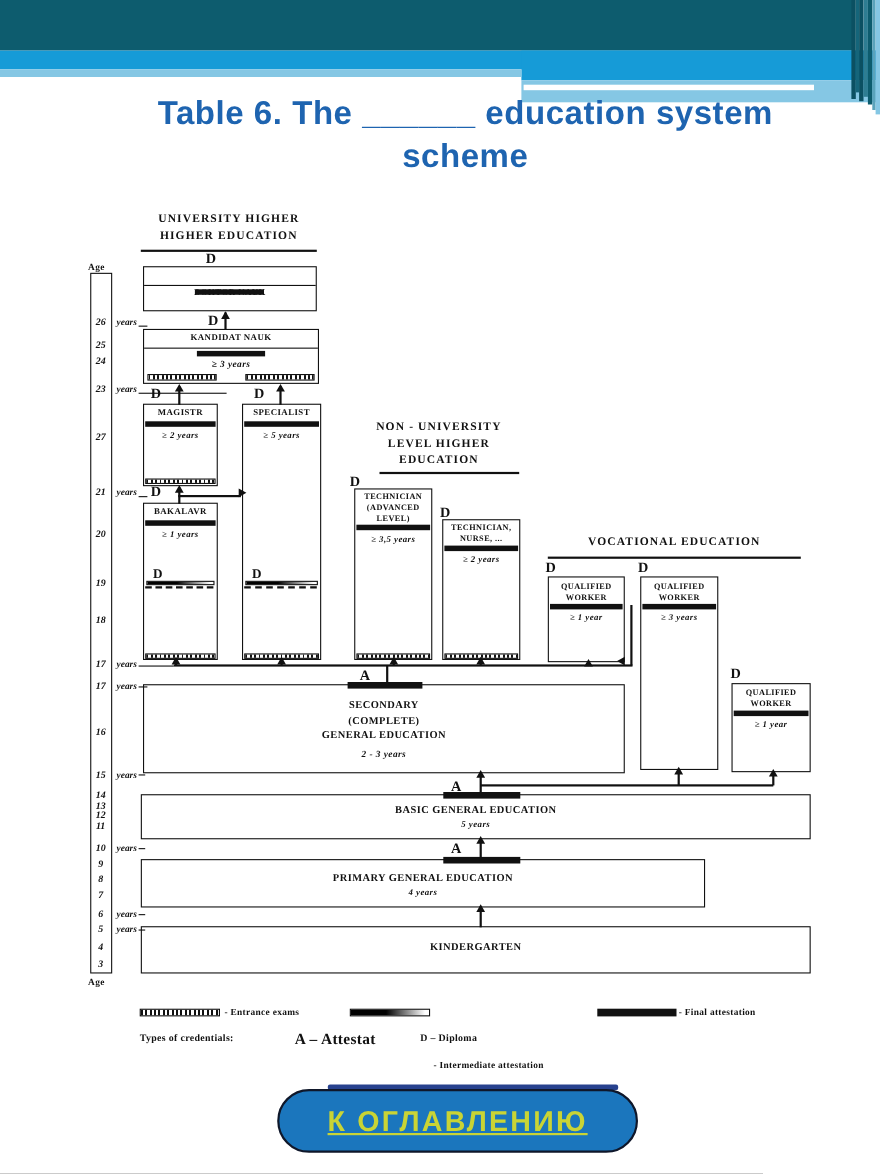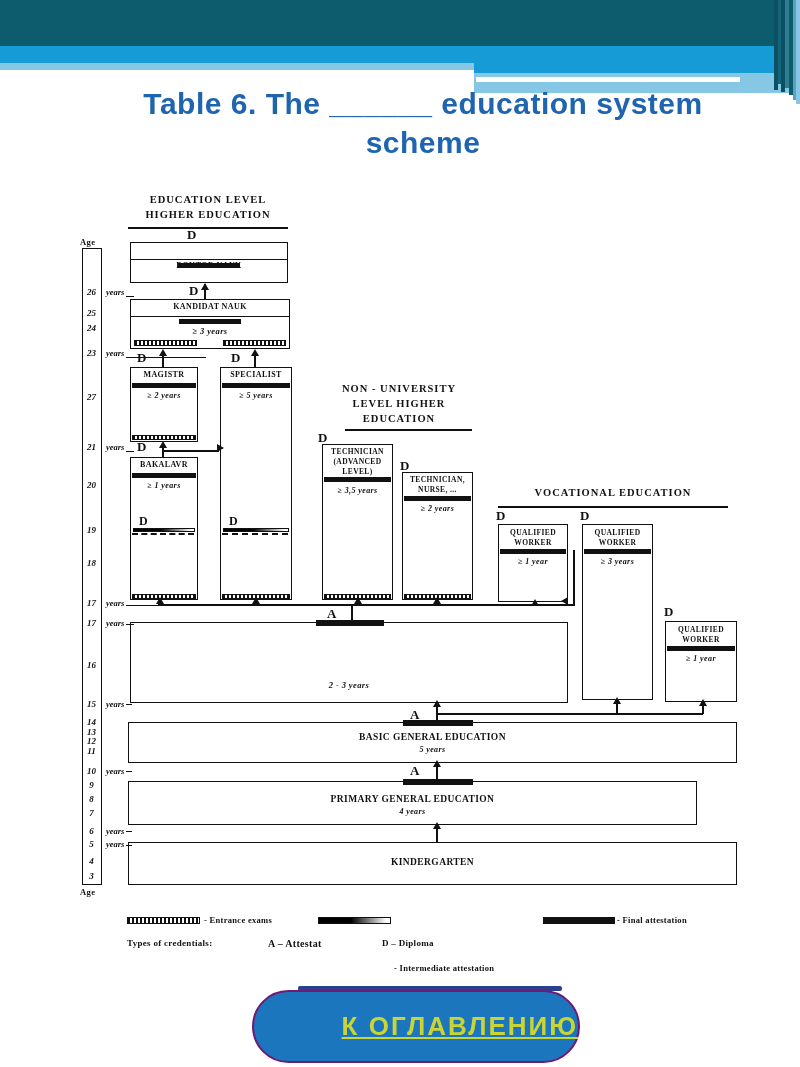--- a/index.html
+++ b/index.html
@@ -23,23 +23,23 @@
   .ah{position:absolute;width:0;height:0;}
   .ah-up{border-left:4px solid transparent;border-right:4px solid transparent;border-bottom:7px solid #111;}
   .ah-right{border-top:4px solid transparent;border-bottom:4px solid transparent;border-left:7px solid #111;}
   .ah-left{border-top:4px solid transparent;border-bottom:4px solid transparent;border-right:7px solid #111;}
   .dl{position:absolute;font-weight:bold;font-size:13px;}
   .hd{position:absolute;width:300px;text-align:center;font-weight:bold;letter-spacing:1px;}
   .ul{position:absolute;height:1.6px;background:#111;}
   .agenum{position:absolute;left:82px;width:19px;text-align:center;}
   .it{font-style:italic;font-weight:bold;}
   .lg{position:absolute;font-weight:bold;font-size:8.5px;letter-spacing:.3px;}
-  .btn{position:absolute;left:252px;top:990px;width:328px;height:73px;border-radius:37px;
-       background:var(--btn-bg);border:2px solid #701a75;display:flex;align-items:center;
-       justify-content:flex-end;box-sizing:border-box;cursor:pointer;}
+  .btn{position:absolute;left:252px;top:990px;width:328px;height:58px;border-radius:37px;
+       background:var(--btn-bg);border:2px solid #0f172a;display:flex;align-items:center;
+       justify-content:center;box-sizing:border-box;cursor:pointer;}
   .btn a{color:var(--btn-text);font-family:"Liberation Sans",sans-serif;font-weight:bold;
        font-size:26px;letter-spacing:2px;text-decoration:underline;cursor:pointer;}
   .navy-line{position:absolute;left:298px;top:986px;width:264px;height:5px;background:#27418e;border-radius:2px;}
 </style>
 </head>
 <body>
 
 <div class="page">
 
   <div>
@@ -95,21 +95,21 @@
       <div class="it" style="position: absolute; left: 106px; top: 766px; font-size: 8.5px;">years</div>
       <div class="agenum it" style="top: 780px; font-size: 9px;">9</div>
       <div class="agenum it" style="top: 794px; font-size: 9px;">8</div>
       <div class="agenum it" style="top: 808px; font-size: 9px;">7</div>
       <div class="agenum it" style="top: 826px; font-size: 9px;">6</div>
       <div class="it" style="position: absolute; left: 106px; top: 826px; font-size: 8.5px;">years</div>
       <div class="agenum it" style="top: 839px; font-size: 9px;">5</div>
       <div class="it" style="position: absolute; left: 106px; top: 839px; font-size: 8.5px;">years</div>
       <div class="agenum it" style="top: 856px; font-size: 9px;">4</div>
       <div class="agenum it" style="top: 871px; font-size: 9px;">3</div>
-      <div class="hd" style="left: 58px; top: 194px; font-size: 10.5px;">EDUCATION LEVEL</div>
+      <div class="hd" style="left: 58px; top: 194px; font-size: 10.5px;">UNIVERSITY HIGHER</div>
       <div class="hd" style="left: 58px; top: 208.5px; font-size: 10.5px;">HIGHER EDUCATION</div>
       <div class="ul" style="left: 128px; top: 227px; width: 160px;"></div>
       <div class="hd" style="left: 249px; top: 383px; font-size: 10.5px;">NON - UNIVERSITY</div>
       <div class="hd" style="left: 249px; top: 398px; font-size: 10.5px;">LEVEL HIGHER</div>
       <div class="hd" style="left: 249px; top: 413px; font-size: 10.5px;">EDUCATION</div>
       <div class="ul" style="left: 345px; top: 429px; width: 127px;"></div>
       <div class="hd" style="left: 463px; top: 487px; font-size: 10.5px;">VOCATIONAL   EDUCATION</div>
       <div class="ul" style="left: 498px; top: 506px; width: 230px;"></div>
       <div class="dl" style="left: 187px; top: 227px;">D</div>
       <div class="dl" style="left: 189px; top: 283px;">D</div>
@@ -189,28 +189,31 @@
         <div class="bt" style="top: 32px; font-size: 8px; font-style: italic; left: 0px; width: 100%; text-align: center;">≥ 3  years</div>
       </div>
       <div class="ebox" style="left: 665px; top: 621px; width: 72px; height: 81px;">
         <div class="bt" style="top: 3px; font-size: 7.5px; line-height: 10px; left: 0px; width: 100%; text-align: center;">QUALIFIED
 WORKER</div>
         <div class="bar" style="left: 1px; top: 24px; width: 68px; height: 5px;"></div>
         <div class="bt" style="top: 32px; font-size: 8px; font-style: italic; left: 0px; width: 100%; text-align: center;">≥ 1  year</div>
       </div>
       <div class="ebox" style="left: 130px; top: 622px; width: 438px; height: 81px;">
         <div class="bar" style="left: 185px; top: -3px; width: 68px; height: 6px;"></div>
+        <div class="bt" style="top: 13px; font-size: 9.5px; line-height: 13.5px; left: 0px; width: 100%; text-align: center;">SECONDARY
+(COMPLETE)
+GENERAL EDUCATION</div>
         <div class="bt" style="top: 57px; font-size: 8.5px; font-style: italic; left: 0px; width: 100%; text-align: center;">2 - 3 years</div>
       </div>
       <div class="ebox" style="left: 128px; top: 722px; width: 609px; height: 41px;">
         <div class="bar" style="left: 274px; top: -3px; width: 70px; height: 6px;"></div>
         <div class="bt" style="top: 9px; font-size: 9.5px; left: 0px; width: 100%; text-align: center;">BASIC  GENERAL  EDUCATION</div>
         <div class="bt" style="top: 22px; font-size: 8px; font-style: italic; left: 0px; width: 100%; text-align: center;">5 years</div>
       </div>
-      <div class="ebox" style="left: 128px; top: 781px; width: 569px; height: 44px;">
+      <div class="ebox" style="left: 128px; top: 781px; width: 513px; height: 44px;">
         <div class="bar" style="left: 274px; top: -3px; width: 70px; height: 6px;"></div>
         <div class="bt" style="top: 12px; font-size: 9.5px; left: 0px; width: 100%; text-align: center;">PRIMARY  GENERAL  EDUCATION</div>
         <div class="bt" style="top: 25px; font-size: 8px; font-style: italic; left: 0px; width: 100%; text-align: center;">4 years</div>
       </div>
       <div class="ebox" style="left: 128px; top: 842px; width: 609px; height: 43px;">
         <div class="bt" style="top: 14px; font-size: 9.5px; left: 0px; width: 100%; text-align: center;">KINDERGARTEN</div>
       </div>
       <div class="cl" style="left: 204px; top: 284px; width: 1.5px; height: 16px;"></div>
       <div class="cl" style="left: 162px; top: 351px; width: 1.5px; height: 17px;"></div>
       <div class="cl" style="left: 254px; top: 351px; width: 1.5px; height: 17px;"></div>
@@ -255,21 +258,21 @@
       <div class="ah ah-up" style="left: 699px; top: 699px;"></div>
       <div class="ah ah-up" style="left: 433px; top: 760px;"></div>
       <div class="ah ah-up" style="left: 433px; top: 822px;"></div>
       <div class="hatch" style="left: 127px; top: 917px; width: 73px; height: 7px;"></div>
       <div class="lg" style="left: 204px; top: 915px;">-  Entrance  exams</div>
       <div class="inter-bar" style="left: 318px; top: 917px; width: 73px; height: 7px;"></div>
       <div class="lg" style="left: 394px; top: 915px; margin-top: 48px;">-  Intermediate  attestation</div>
       <div class="bar" style="left: 543px; top: 917px; width: 72px; height: 7px;"></div>
       <div class="lg" style="left: 617px; top: 915px;">-  Final  attestation</div>
       <div class="lg" style="left: 127px; top: 938px; font-size: 9px;">Types of credentials:</div>
-      <div class="lg" style="left: 268px; top: 938px; font-size: 10px;">A  –  Attestat</div>
+      <div class="lg" style="left: 268px; top: 938px; font-size: 14px;">A  –  Attestat</div>
       <div class="lg" style="left: 382px; top: 938px; font-size: 9px;">D  –  Diploma</div>
     </div>
 
   <div class="navy-line"></div>
   <div class="btn">
     <a>К  ОГЛАВЛЕНИЮ</a>
   </div>
 
 </div>
 

